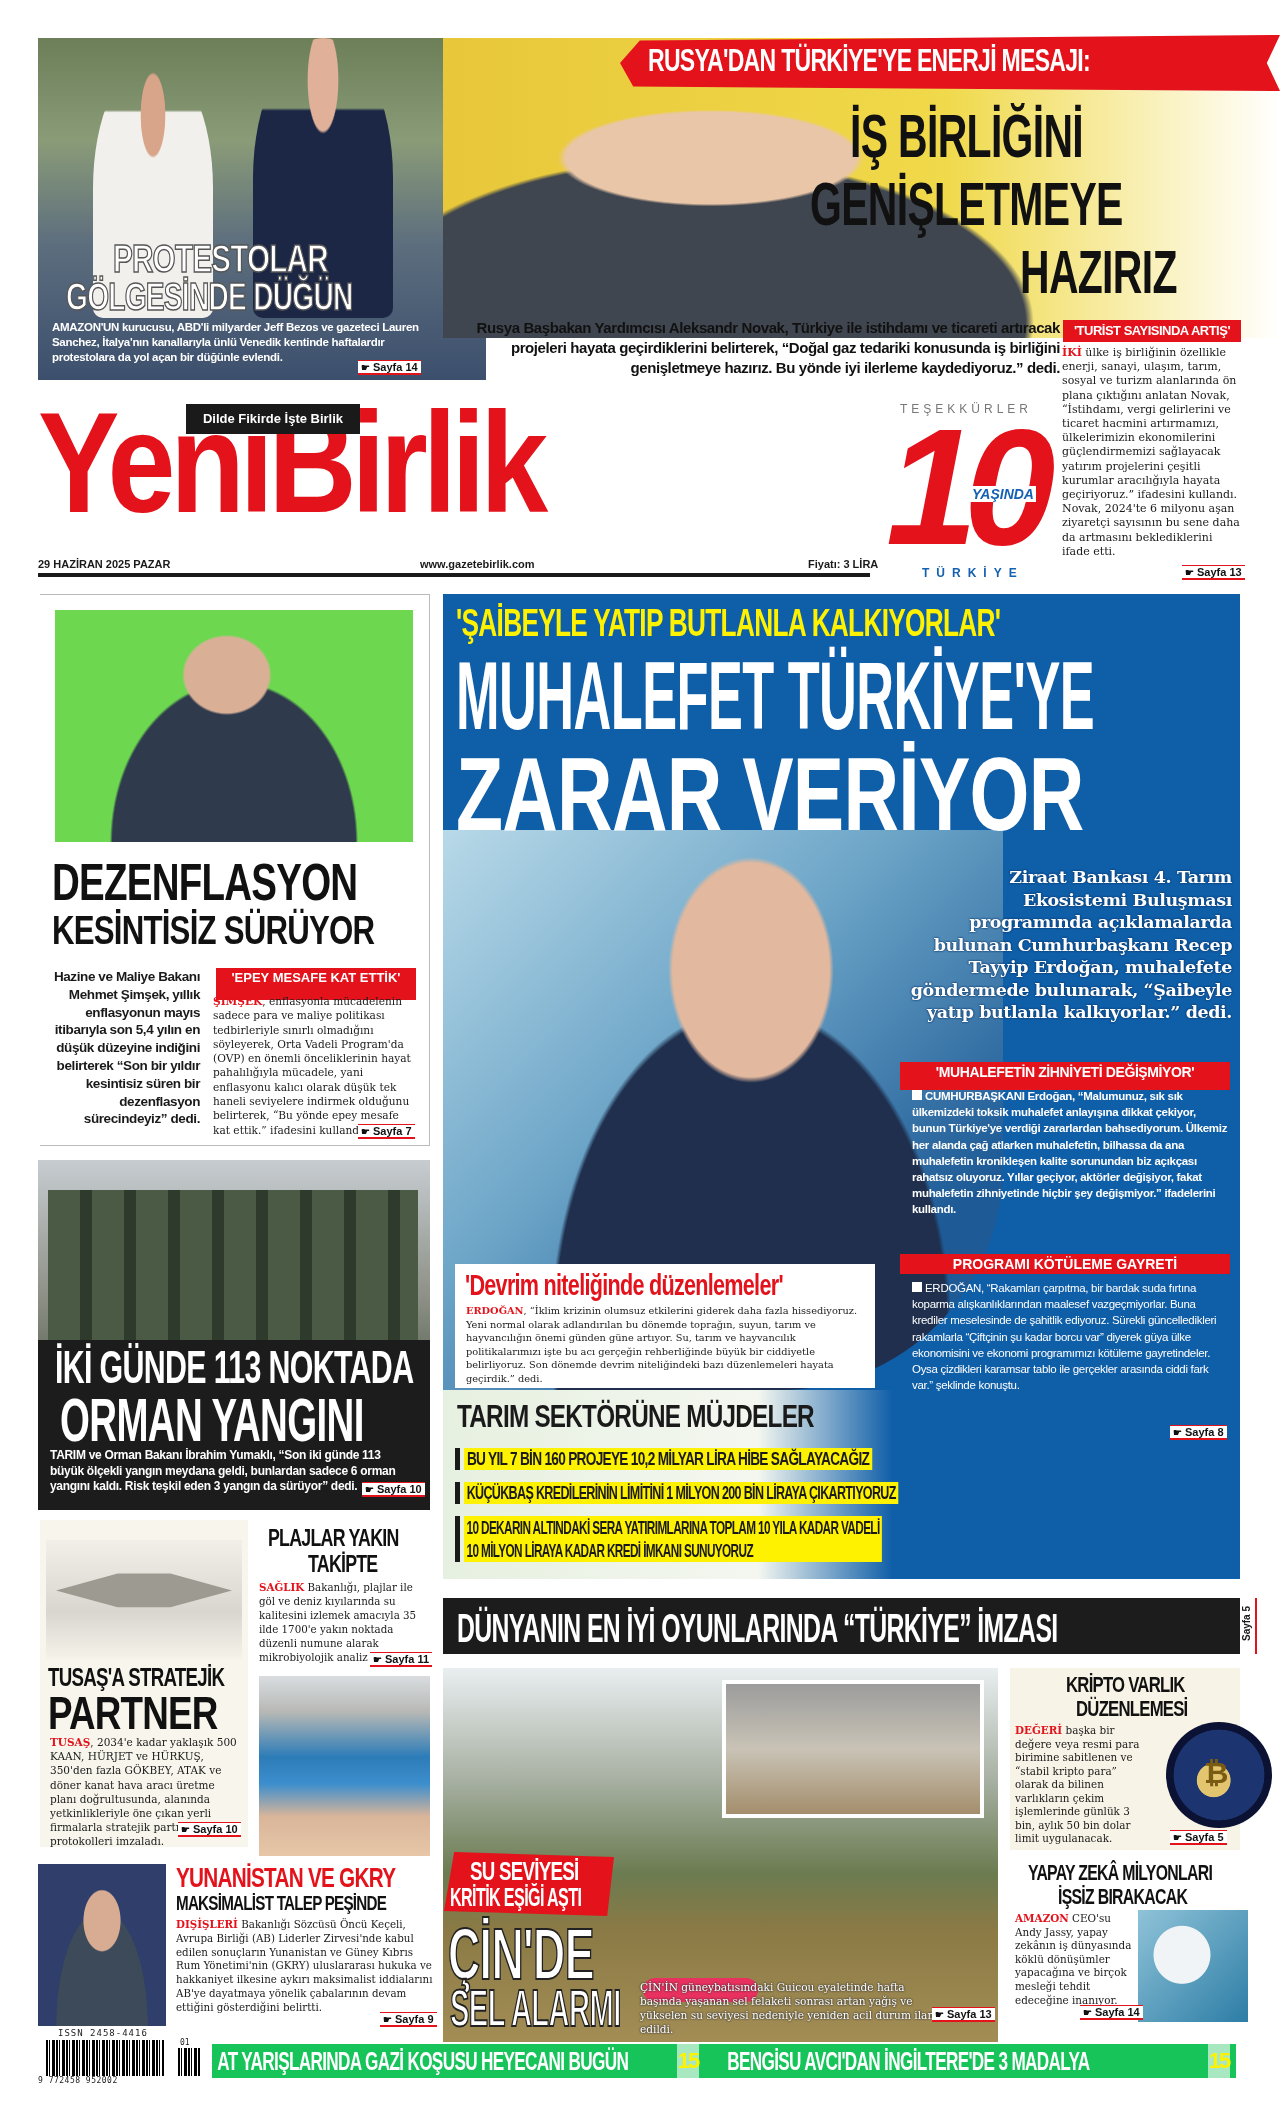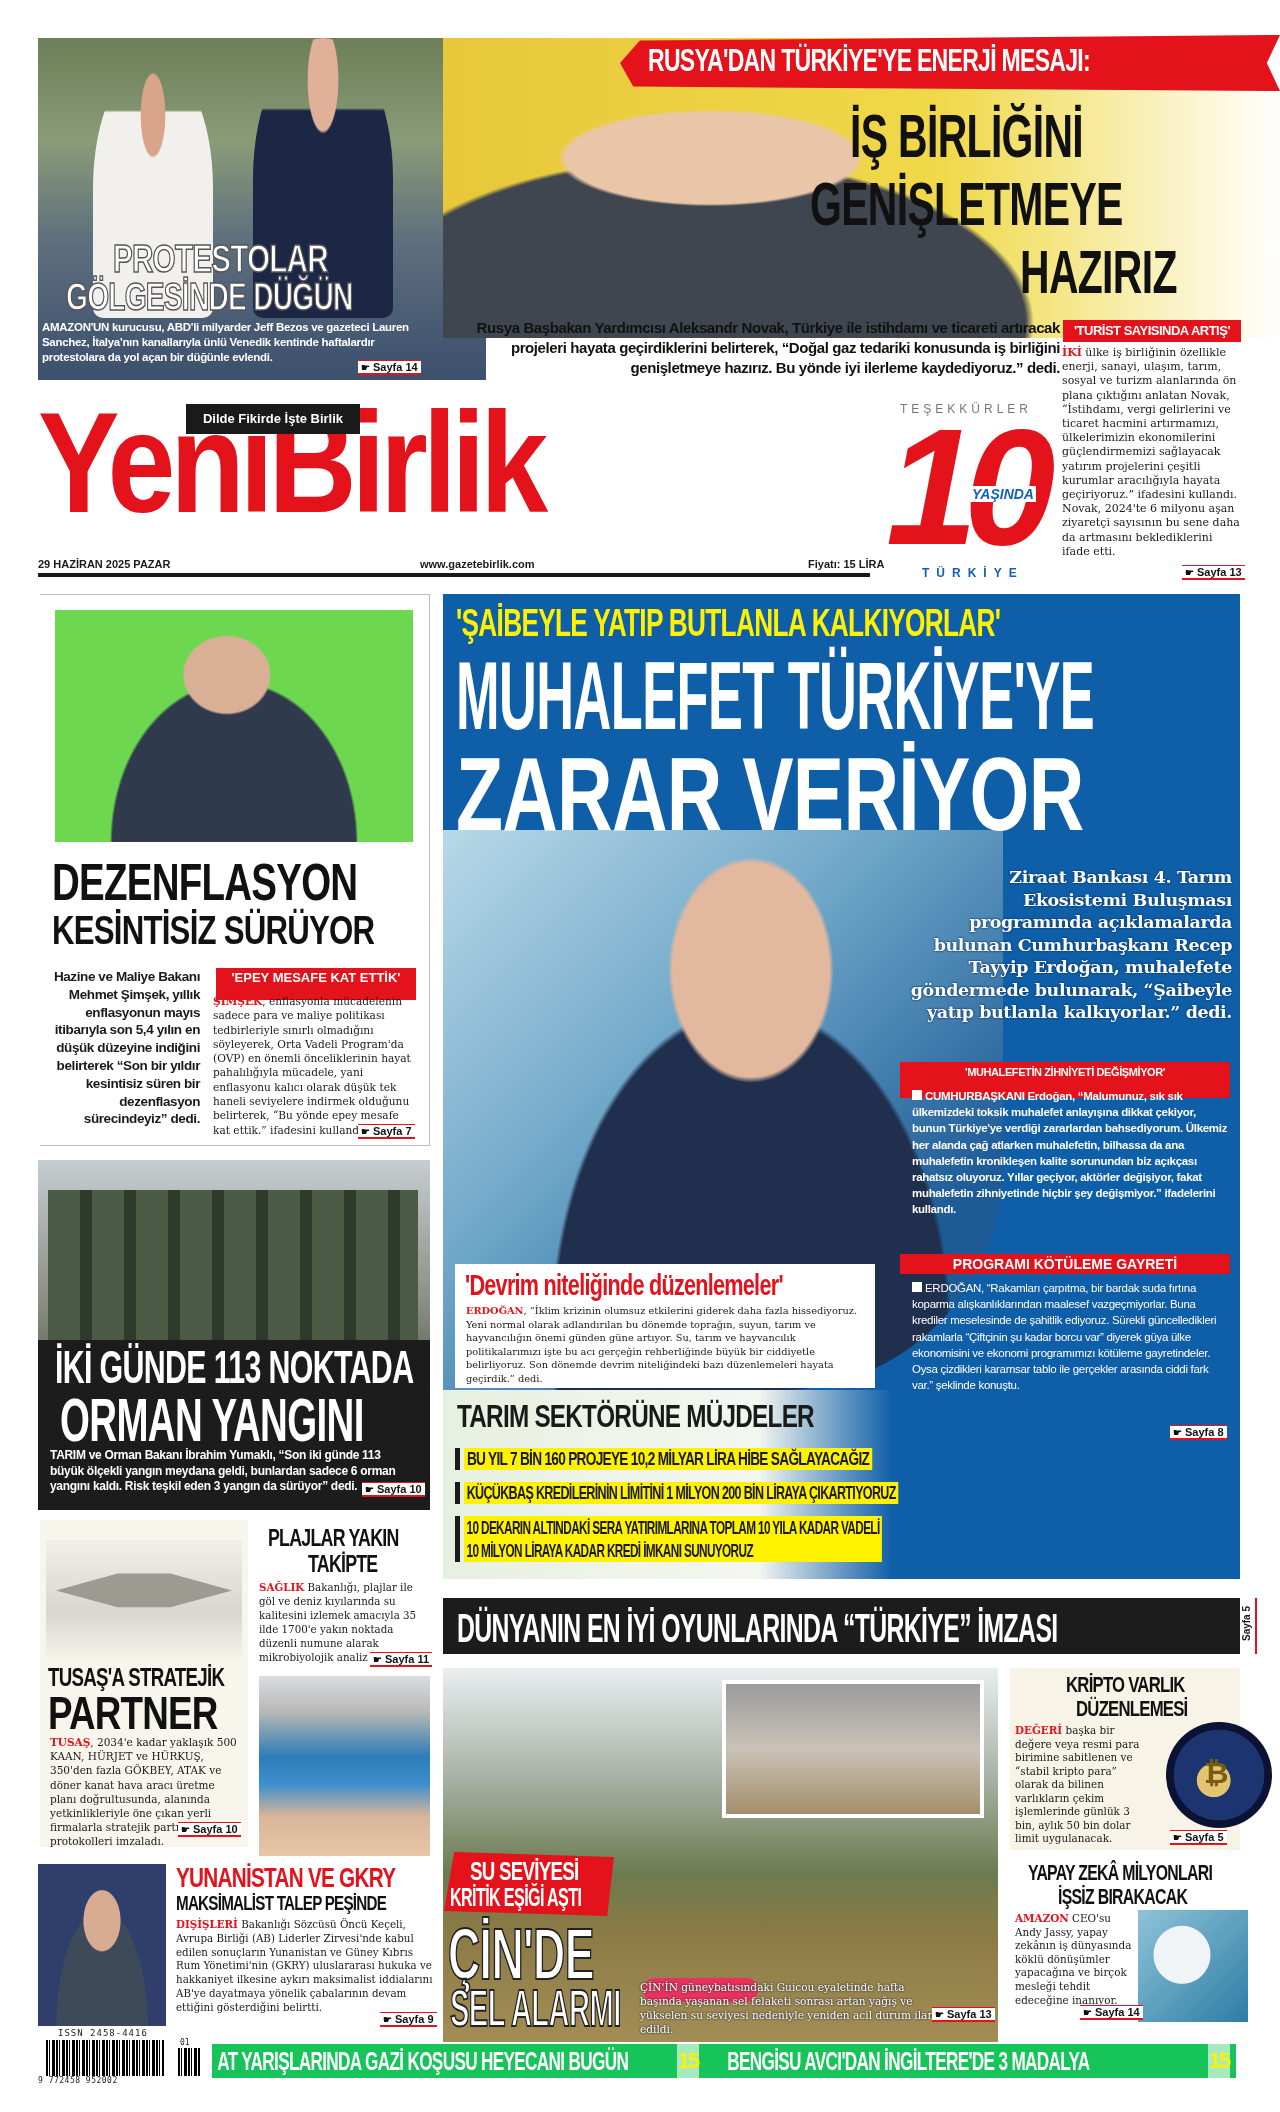--- a/index.html
+++ b/index.html
@@ -30,21 +30,21 @@
 .barcode{background:repeating-linear-gradient(90deg,#000 0 2px,#fff 2px 3px,#000 3px 4px,#fff 4px 6px,#000 6px 9px,#fff 9px 10px)}
 </style>
 </head>
 <body>
 
 <div class="photo ph-wedding" style="left:38px;top:38px;width:448px;height:342px">
   <div class="abs" style="left:55px;top:20px;width:120px;height:260px;background:radial-gradient(ellipse at 50% 22%,#d9a58a 0 14%,transparent 15%),linear-gradient(180deg,transparent 20%,#f2f0ed 21%);border-radius:50% 50% 10px 10px"></div>
   <div class="abs" style="left:215px;top:0;width:140px;height:280px;background:radial-gradient(ellipse at 50% 15%,#e0b198 0 15%,transparent 16%),linear-gradient(180deg,transparent 25%,#1c2746 26%);border-radius:50% 50% 10px 10px"></div>
   <div class="abs cond" style="left:75px;top:200px;font-size:38px;color:#fff;-webkit-text-stroke:1.5px #555;transform:scaleX(.78)">PROTESTOLAR</div>
   <div class="abs cond" style="left:28px;top:238px;font-size:38px;color:#fff;-webkit-text-stroke:1.5px #555;transform:scaleX(.74)">GÖLGESİNDE DÜĞÜN</div>
-  <div class="abs" style="left:4px;top:282px;width:372px;font-size:11.5px;line-height:15px;color:#fff;font-weight:700;letter-spacing:-.3px">AMAZON'UN kurucusu, ABD'li milyarder Jeff Bezos ve gazeteci Lauren Sanchez, İtalya'nın kanallarıyla ünlü Venedik kentinde haftalardır protestolara da yol açan bir düğünle evlendi.</div>
+  <div class="abs" style="left:14px;top:282px;width:372px;font-size:11.5px;line-height:15px;color:#fff;font-weight:700;letter-spacing:-.3px">AMAZON'UN kurucusu, ABD'li milyarder Jeff Bezos ve gazeteci Lauren Sanchez, İtalya'nın kanallarıyla ünlü Venedik kentinde haftalardır protestolara da yol açan bir düğünle evlendi.</div>
   <div class="sayfa" style="left:320px;top:322px"><span class="hand">☛</span><span>Sayfa 14</span></div>
 </div>
 
 <div class="photo ph-novak" style="left:443px;top:38px;width:837px;height:300px"></div>
 <div class="abs" style="left:620px;top:35px;width:660px;height:56px;background:#e3121b;clip-path:polygon(3% 10%,100% 0,98% 50%,100% 100%,2% 92%,0 50%)"></div>
 <div class="abs cond" style="left:648px;top:42px;font-size:32px;color:#fff;transform:scaleX(.72)">RUSYA'DAN TÜRKİYE'YE ENERJİ MESAJI:</div>
 <div class="abs cond" style="left:850px;top:100px;font-size:62px;color:#111;transform:scaleX(.66)">İŞ BİRLİĞİNİ</div>
 <div class="abs cond" style="left:810px;top:168px;font-size:62px;color:#111;transform:scaleX(.66)">GENİŞLETMEYE</div>
 <div class="abs cond" style="left:1020px;top:236px;font-size:62px;color:#111;transform:scaleX(.66)">HAZIRIZ</div>
 <div class="abs" style="left:460px;top:318px;width:600px;font-size:15px;line-height:20px;font-weight:700;color:#111;text-align:right;letter-spacing:-.4px">Rusya Başbakan Yardımcısı Aleksandr Novak, Türkiye ile istihdamı ve ticareti artıracak projeleri hayata geçirdiklerini belirterek, “Doğal gaz tedariki konusunda iş birliğini genişletmeye hazırız. Bu yönde iyi ilerleme kaydediyoruz.” dedi.</div>
@@ -52,21 +52,21 @@
 <div class="abs label-red" style="left:1063px;top:320px;width:178px;height:22px;font-size:13px;line-height:22px;letter-spacing:-.5px">'TURİST SAYISINDA ARTIŞ'</div>
 <div class="abs serif bodytxt" style="left:1062px;top:346px;width:180px;font-size:11px;line-height:14.2px">
   <span class="redword">İKİ</span><span> ülke iş birliğinin özellikle enerji, sanayi, ulaşım, tarım, sosyal ve turizm alanlarında ön plana çıktığını anlatan Novak, “İstihdamı, vergi gelirlerini ve ticaret hacmini artırmamızı, ülkelerimizin ekonomilerini güçlendirmemizi sağlayacak yatırım projelerini çeşitli kurumlar aracılığıyla hayata geçiriyoruz.” ifadesini kullandı. Novak, 2024'te 6 milyonu aşan ziyaretçi sayısının bu sene daha da artmasını beklediklerini ifade etti.</span>
 </div>
 <div class="sayfa" style="left:1182px;top:565px"><span class="hand">☛</span><span>Sayfa 13</span></div>
 
 <div class="abs cond" style="left:38px;top:392px;font-size:142px;line-height:142px;color:#e3121b;letter-spacing:-6px;transform:scaleX(.86)">YeniBirlik</div>
 <div class="abs" style="left:186px;top:404px;width:174px;height:30px;background:#1a1a1a;color:#fff;font-size:13px;font-weight:700;line-height:30px;text-align:center">Dilde Fikirde İşte Birlik</div>
 <div class="abs" style="left:38px;top:558px;font-size:11px;font-weight:700">29 HAZİRAN 2025 PAZAR</div>
 <div class="abs" style="left:420px;top:558px;font-size:11px;font-weight:700">www.gazetebirlik.com</div>
-<div class="abs" style="left:808px;top:558px;font-size:11px;font-weight:700">Fiyatı: 15 LİRA</div>
+<div class="abs" style="left:808px;top:558px;font-size:11px;font-weight:700">Fiyatı: 3 LİRA</div>
 <div class="abs" style="left:38px;top:573px;width:832px;height:4px;background:#1a1a1a"></div>
 
 <div class="abs" style="left:900px;top:402px;font-size:12px;letter-spacing:4px;color:#777">TEŞEKKÜRLER</div>
 <div class="abs cond" style="left:886px;top:405px;font-size:165px;line-height:165px;color:#e3121b;font-style:italic;letter-spacing:-14px">10</div>
 <div class="abs" style="left:970px;top:486px;font-size:14px;font-weight:700;font-style:italic;color:#1461b2;background:#fff;padding:0 2px">YAŞINDA</div>
 <div class="abs" style="left:922px;top:566px;font-size:12px;letter-spacing:7px;color:#1461b2;font-weight:700">TÜRKİYE</div>
 
 <div class="abs" style="left:40px;top:594px;width:390px;height:552px;border:1px solid #bbb;border-left:none"></div>
 <div class="photo ph-simsek" style="left:55px;top:610px;width:358px;height:232px"></div>
 <div class="abs cond" style="left:52px;top:852px;font-size:52px;color:#111;transform:scaleX(.74)">DEZENFLASYON</div>
@@ -88,21 +88,21 @@
 <div class="sayfa" style="left:362px;top:1482px"><span class="hand">☛</span><span>Sayfa 10</span></div>
 
 <div class="abs" style="left:443px;top:594px;width:797px;height:985px;background:#0f5ea8"></div>
 <div class="photo ph-erdogan" style="left:443px;top:830px;width:560px;height:560px;border-radius:0 0 40% 0"></div>
 <div class="abs cond" style="left:456px;top:602px;font-size:38px;color:#fff200;transform:scaleX(.69)">'ŞAİBEYLE YATIP BUTLANLA KALKIYORLAR'</div>
 <div class="abs cond" style="left:456px;top:648px;font-size:96px;line-height:96px;color:#fff;transform:scaleX(.545)">MUHALEFET TÜRKİYE'YE</div>
 <div class="abs cond" style="left:456px;top:742px;font-size:104px;line-height:104px;color:#fff;transform:scaleX(.74)">ZARAR VERİYOR</div>
 
 <div class="abs serif" style="left:910px;top:866px;width:322px;font-size:17.5px;line-height:22.5px;font-weight:700;color:#fff;text-align:right;text-shadow:0 0 2px #0b3b70,0 0 2px #0b3b70;letter-spacing:-.4px">Ziraat Bankası 4. Tarım Ekosistemi Buluşması programında açıklamalarda bulunan Cumhurbaşkanı Recep Tayyip Erdoğan, muhalefete göndermede bulunarak, “Şaibeyle yatıp butlanla kalkıyorlar.” dedi.</div>
 
-<div class="abs label-red" style="left:900px;top:1062px;width:330px;height:36px;font-size:11px;line-height:20px;letter-spacing:-.4px">'MUHALEFETİN ZİHNİYETİ DEĞİŞMİYOR'</div>
+<div class="abs label-red" style="left:900px;top:1062px;width:330px;height:28px;font-size:14px;line-height:20px;letter-spacing:-.4px">'MUHALEFETİN ZİHNİYETİ DEĞİŞMİYOR'</div>
 <div class="abs" style="left:912px;top:1088px;width:320px;font-size:11.5px;line-height:16.2px;font-weight:700;color:#fff;letter-spacing:-.3px">
   <span style="display:inline-block;width:10px;height:10px;background:#fff;margin-right:3px"></span><span>CUMHURBAŞKANI Erdoğan, “Malumunuz, sık sık ülkemizdeki toksik muhalefet anlayışına dikkat çekiyor, bunun Türkiye'ye verdiği zararlardan bahsediyorum. Ülkemiz her alanda çağ atlarken muhalefetin, bilhassa da ana muhalefetin kronikleşen kalite sorunundan biz açıkçası rahatsız oluyoruz. Yıllar geçiyor, aktörler değişiyor, fakat muhalefetin zihniyetinde hiçbir şey değişmiyor.” ifadelerini kullandı.</span>
 </div>
 <div class="abs label-red" style="left:900px;top:1254px;width:330px;height:20px;font-size:14px;line-height:20px">PROGRAMI KÖTÜLEME GAYRETİ</div>
 <div class="abs" style="left:912px;top:1280px;width:320px;font-size:11.5px;line-height:16.2px;font-weight:400;color:#fff;letter-spacing:-.3px">
   <span style="display:inline-block;width:10px;height:10px;background:#fff;margin-right:3px"></span><span>ERDOĞAN, “Rakamları çarpıtma, bir bardak suda fırtına koparma alışkanlıklarından maalesef vazgeçmiyorlar. Buna krediler meselesinde de şahitlik ediyoruz. Sürekli güncelledikleri rakamlarla “Çiftçinin şu kadar borcu var” diyerek güya ülke ekonomisini ve ekonomi programımızı kötüleme gayretindeler. Oysa çizdikleri karamsar tablo ile gerçekler arasında ciddi fark var.” şeklinde konuştu.</span>
 </div>
 <div class="sayfa" style="left:1170px;top:1425px"><span class="hand">☛</span><span>Sayfa 8</span></div>
 
 <div class="abs" style="left:455px;top:1264px;width:420px;height:124px;background:#fff"></div>

